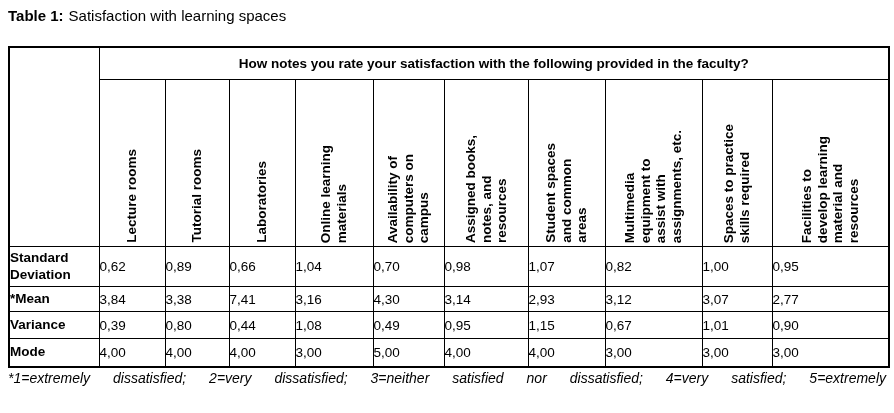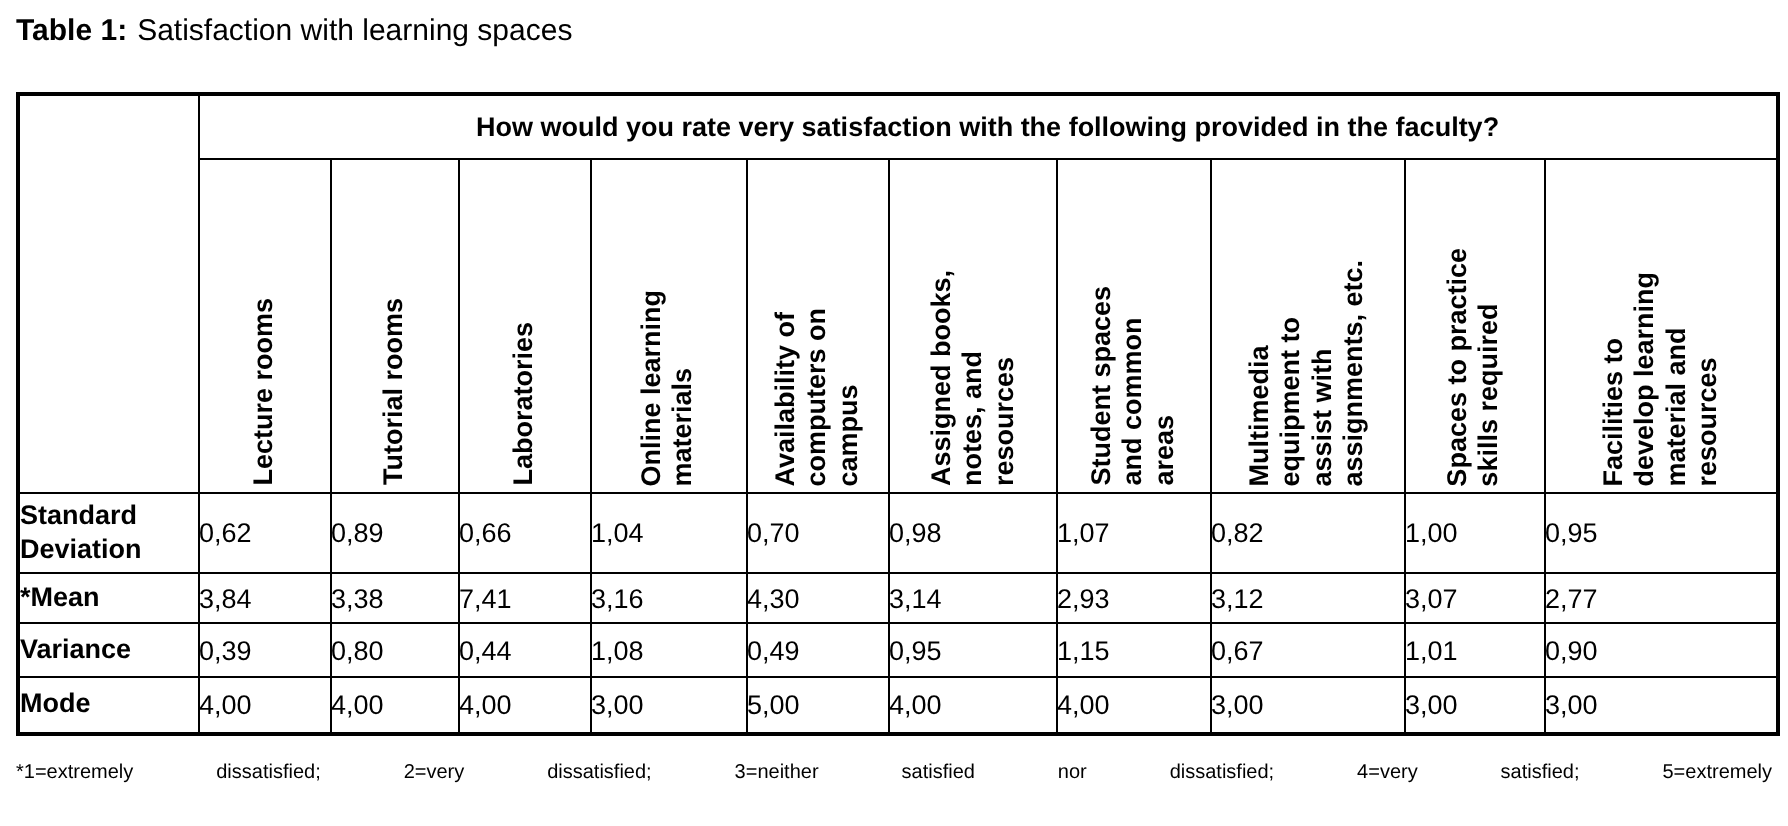--- a/index.html
+++ b/index.html
@@ -71,22 +71,23 @@
     vertical-align: middle;
   }
   tr.r-sd   td { height: 39px; }
   tr.r-mean td { height: 24px; margin-top: 28px; }
   tr.r-var  td { height: 26px; }
   tr.r-mode td { height: 27px; }
 
   
   .footnote {
     width: 878px;
-    margin-top: 12px;
-    font-size: 10px;
+    margin-top: 0;
+    font-style: italic;
+    font-size: 14px;
     line-height: 1.45;
   }
   .footnote .l1 { text-align: justify; text-align-last: justify; }
   .footnote .l2 { text-align: left; }
 </style>
 </head>
 <body>
 
 <div class="page">
 
@@ -104,21 +105,21 @@
         <col style="width:71px">
         <col style="width:84px">
         <col style="width:77px">
         <col style="width:97px">
         <col style="width:70px">
         <col style="width:117px">
     </colgroup>
     <tbody>
       <tr>
         <td class="corner" rowspan="2"></td>
-        <td class="question" colspan="10">How would you rate very satisfaction with the following provided in the faculty?</td>
+        <td class="question" colspan="10">How notes you rate your satisfaction with the following provided in the faculty?</td>
       </tr>
       <tr class="vh-row">
         <td class="vh"><div class="vtext">Lecture rooms</div></td>
         <td class="vh"><div class="vtext">Tutorial rooms</div></td>
         <td class="vh"><div class="vtext">Laboratories</div></td>
         <td class="vh"><div class="vtext">Online learning
 materials</div></td>
         <td class="vh"><div class="vtext">Availability of
 computers on
 campus</div></td>

